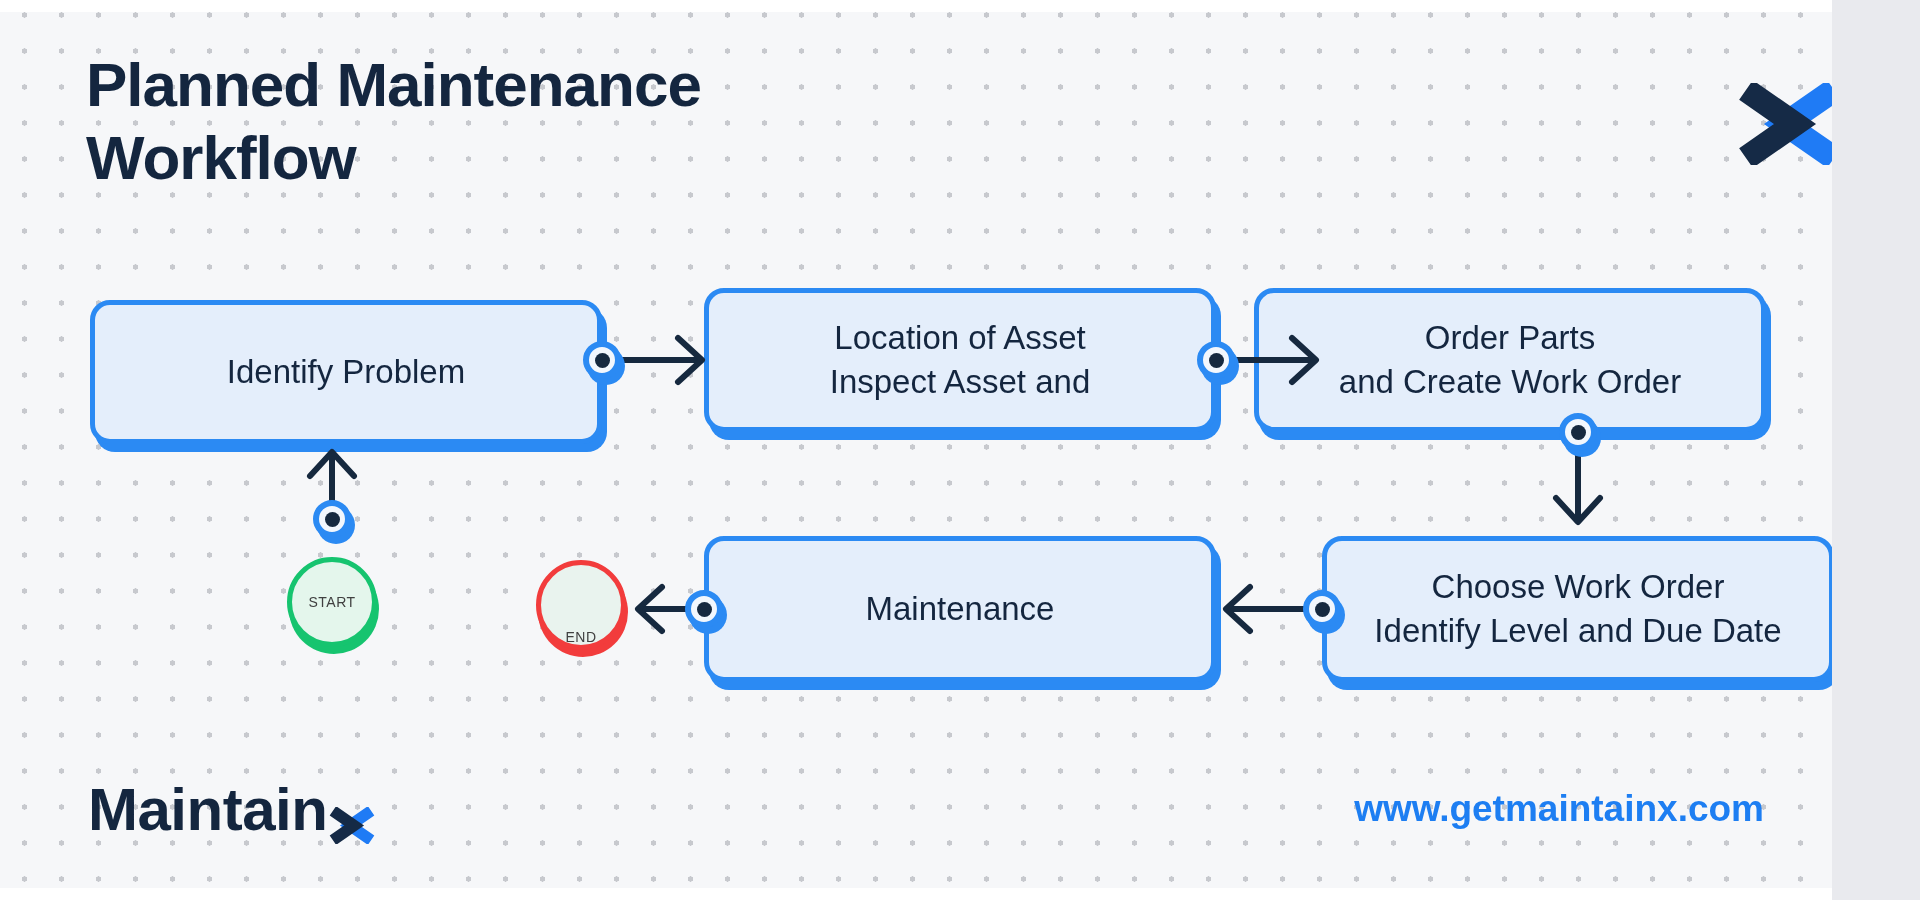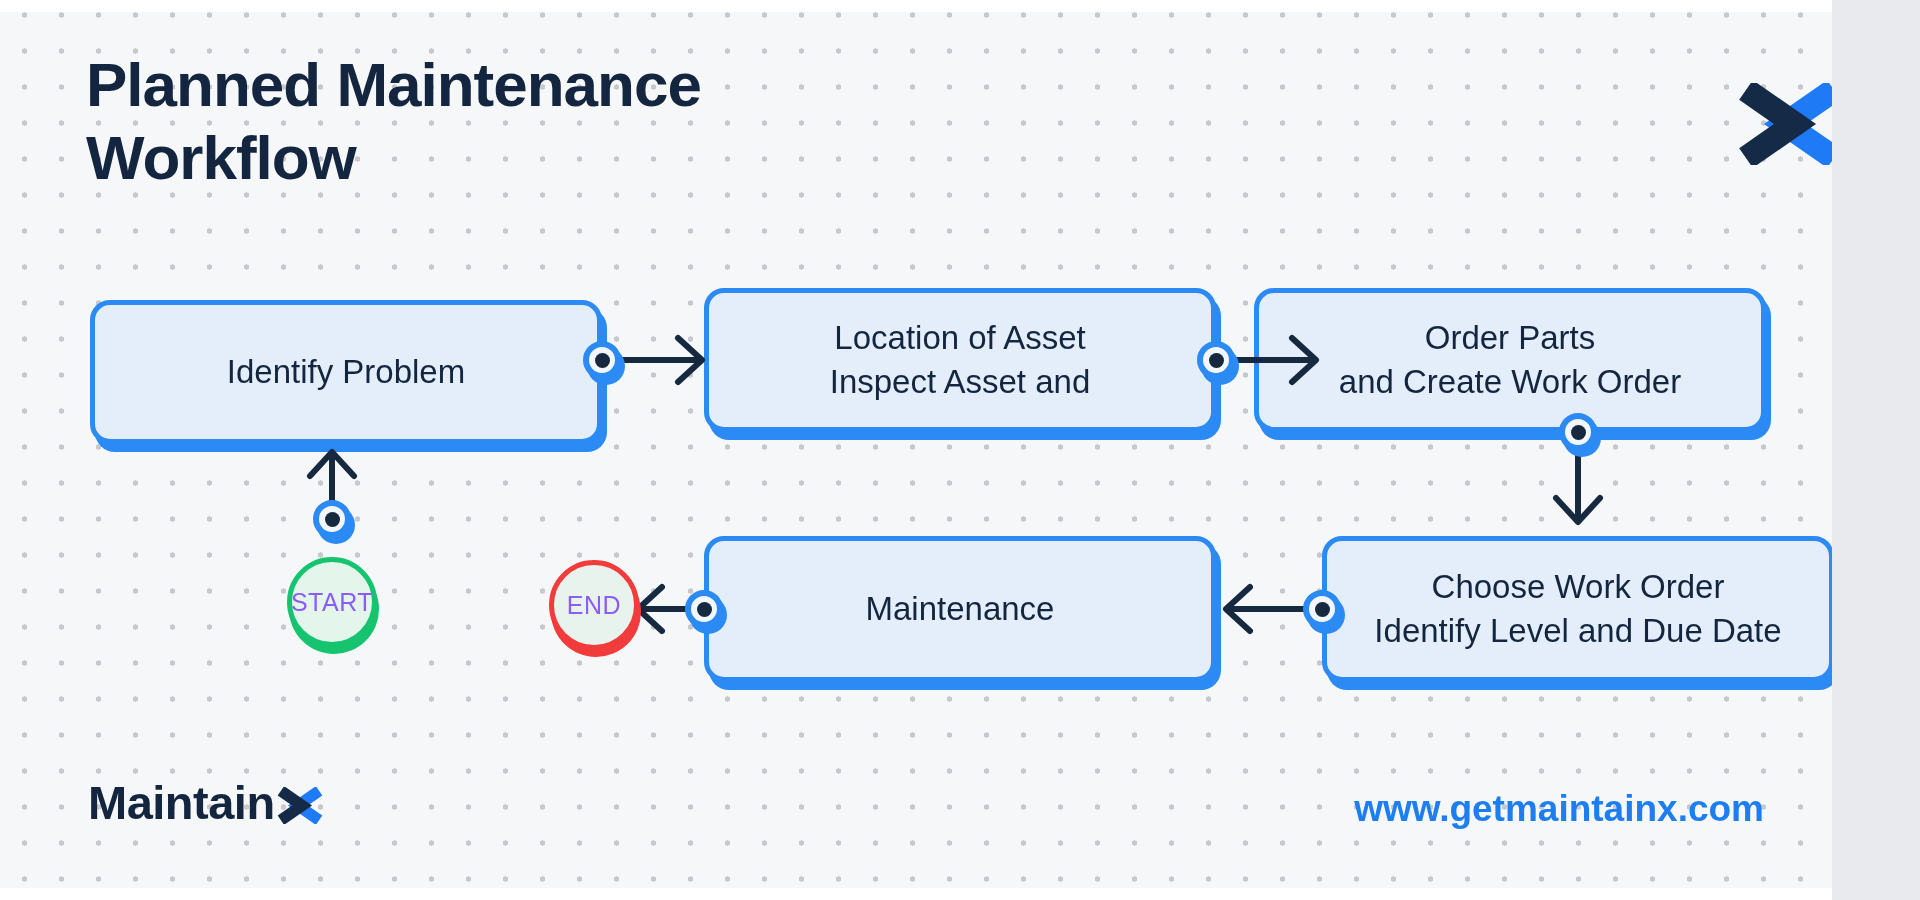--- a/index.html
+++ b/index.html
@@ -34,32 +34,32 @@
     background:#f2f7fd;border:6px solid #2b8af3;
     box-shadow:4px 6px 0 0 #2b8af3;z-index:30;
     display:flex;align-items:center;justify-content:center;
   }
   .connector::after{content:"";width:15px;height:15px;border-radius:50%;background:#16293f;}
 
   
   .terminal{
     position:absolute;width:80px;height:80px;border-radius:50%;box-sizing:content-box;
     display:flex;align-items:center;justify-content:center;
-    color:#8b5cf6;font-size:25px;letter-spacing:0.5px;z-index:20;
+    color:#404040;font-size:14px;letter-spacing:0.5px;z-index:20;
   }
   .terminal.start{background:#e4f6ec;border:5px solid #16c46f;box-shadow:2px 7px 0 0 #16c46f;}
   .terminal.end{background:#e9f3ee;border:5px solid #f23c3c;box-shadow:2px 7px 0 0 #f23c3c;}
 
   .arrow-layer{position:absolute;left:0;top:0;z-index:10;pointer-events:none;}
   .arrow-layer path{fill:none;stroke:#16293f;stroke-width:6;stroke-linecap:round;stroke-linejoin:round;}
 
   .logo-x{position:absolute;left:1737px;top:83px;width:106px;height:82px;}
 
-  .footer-brand{position:absolute;left:88px;top:775px;display:flex;align-items:center;
-                color:#14263f;font-size:47px;font-weight:800;letter-spacing:-0.5px;}
+  .footer-brand{position:absolute;left:88px;top:775px;display:flex;align-items:flex-end;
+                color:#14263f;font-size:60px;font-weight:800;letter-spacing:-0.5px;}
   .footer-brand .small-x{width:46px;height:37px;margin-left:2px;margin-top:6px;}
   .footer-url{position:absolute;right:68px;top:788px;color:#1d7ef2;font-size:37px;
               font-weight:700;text-decoration:none;}
 </style>
 </head>
 <body>
 
 <div class="canvas">
   <div class="band top"></div>
   <div class="band bottom"></div>
@@ -125,21 +125,21 @@
   <div class="connector" style="left:583px;top:341px;"></div>
   <div class="connector" style="left:1197px;top:341px;"></div>
   <div class="connector" style="left:1559px;top:413px;"></div>
   <div class="connector" style="left:1303px;top:590px;"></div>
   <div class="connector" style="left:685px;top:590px;"></div>
   <div class="connector" style="left:313px;top:500px;"></div>
 
   <div class="terminal start" style="left:287px;top:557px;">
     <span>START</span>
   </div>
-  <div class="terminal end" style="left:549px;top:560px;">
+  <div class="terminal end" style="left:536px;top:560px;align-items:flex-end;">
     <span>END</span>
   </div>
 
   <div class="footer-brand">
     <span>Maintain</span>
     <svg class="small-x" viewBox="0 0 106 82">
       <polyline points="97,7 48,41 97,75" stroke="#1f7bf5" stroke-width="26" fill="none"></polyline>
       <polyline points="9,7 58,41 9,75" stroke="#152a46" stroke-width="26" fill="none"></polyline>
     </svg>
   </div>

